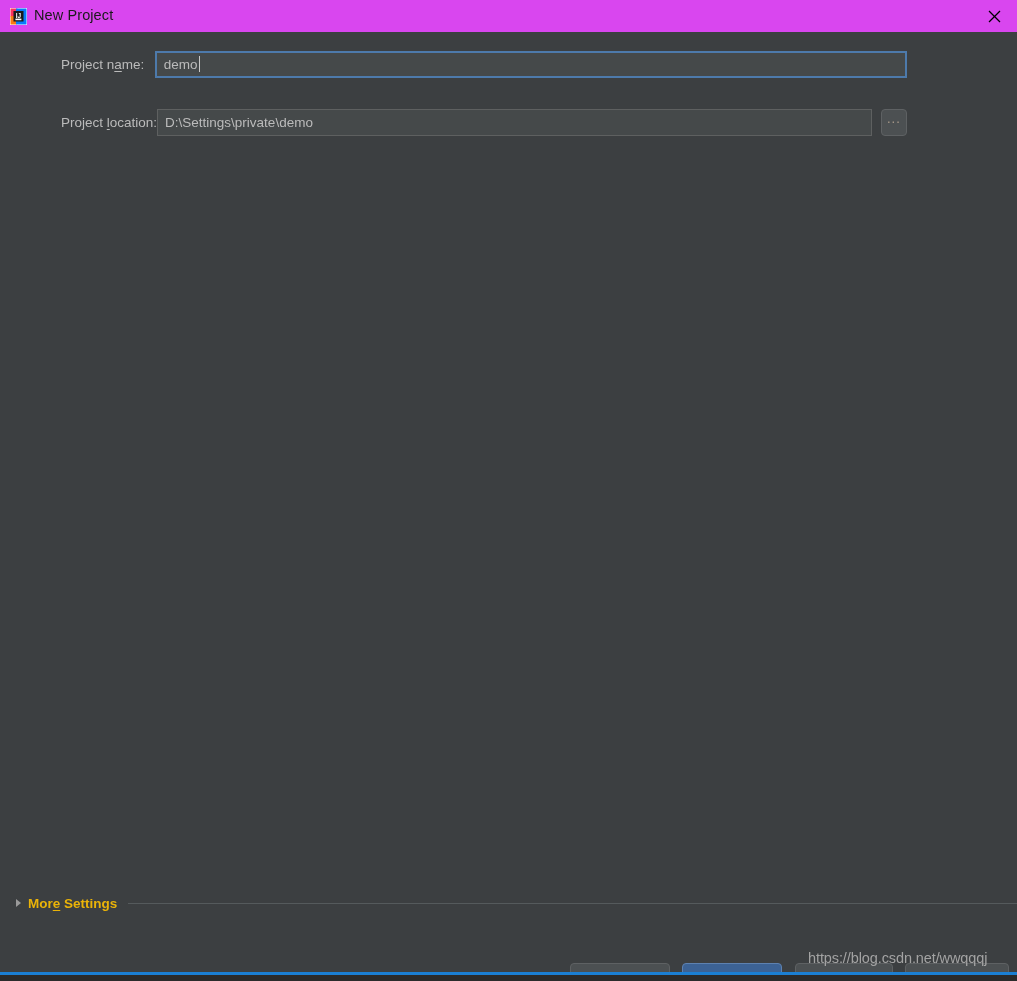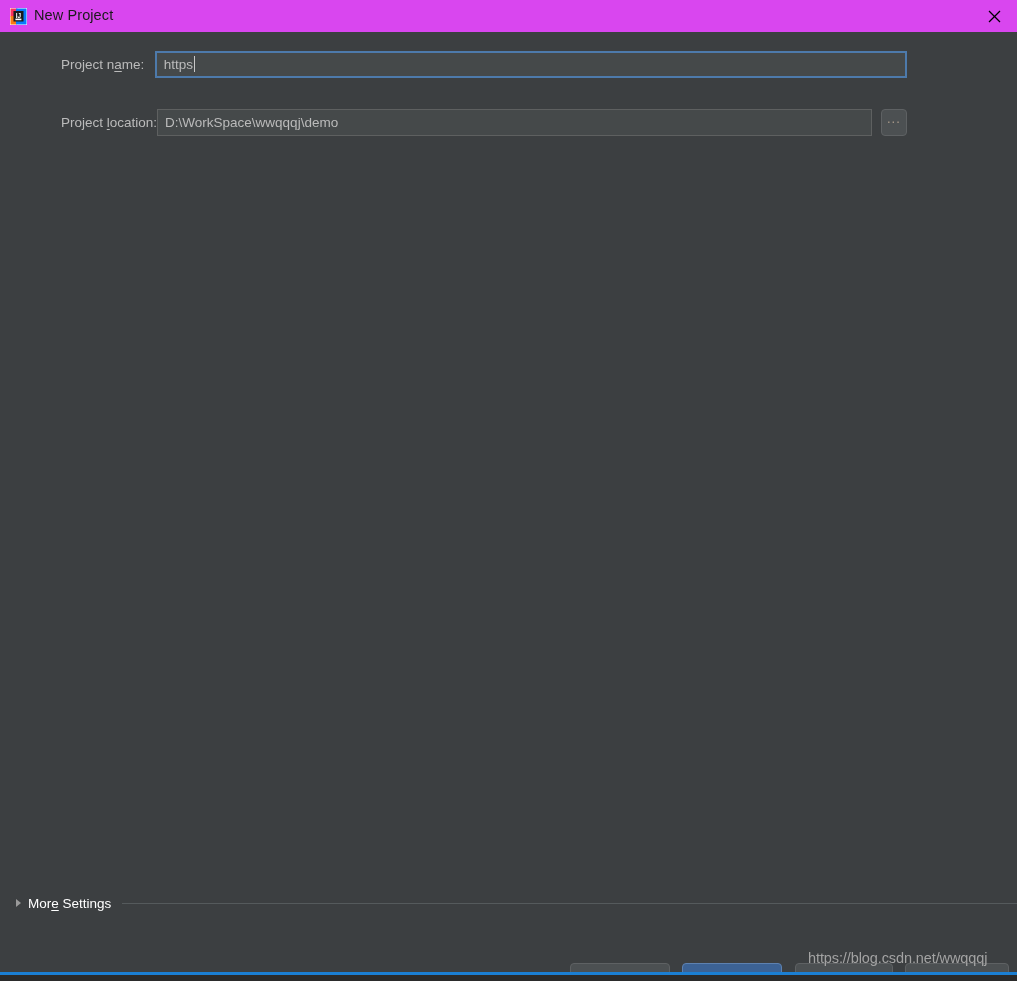--- a/index.html
+++ b/index.html
@@ -169,21 +169,22 @@
   #disclosure-triangle {
     width: 0;
     height: 0;
     border-left: 5px solid #9a9a9a;
     border-top: 4px solid transparent;
     border-bottom: 4px solid transparent;
     margin-right: 7px;
   }
   #more-settings-label {
     font-size: 13.5px;
-    color: #ffffff;
+    color: #eab308;
+    font-weight: bold;
   }
   #more-settings-separator {
     flex: 1;
     height: 1px;
     background: #555a5c;
     margin-left: 11px;
     margin-right: 0px;
   }
 
   
@@ -275,29 +276,29 @@
         <line x1="12" y1="1" x2="1" y2="12" stroke="#000000" stroke-width="1.3"></line>
       </svg>
     </div>
   </div>
 
   <div id="body-area">
 
     <div class="form-row" id="row-name">
       <div class="field-label"><span>Project n</span><span class="mn">a</span><span>me:</span></div>
       <div class="text-field" id="project-name-field">
-        <span id="project-name-value">https</span>
+        <span id="project-name-value">demo</span>
           <span id="name-caret"></span>
       </div>
     </div>
 
     <div class="form-row" id="row-location">
       <div class="field-label"><span>Project </span><span class="mn">l</span><span>ocation:</span></div>
       <div class="text-field" id="project-location-field">
-        <span>D:\WorkSpace\wwqqqj\demo</span>
+        <span>D:\Settings\private\demo</span>
       </div>
       <div id="browse-button">
         <span id="browse-dots">...</span>
       </div>
     </div>
 
     <div id="more-settings-row">
       <div id="more-settings-toggle">
         <span id="disclosure-triangle"></span>
         <span id="more-settings-label"><span>Mor</span><span class="mn">e</span><span> Settings</span></span>

